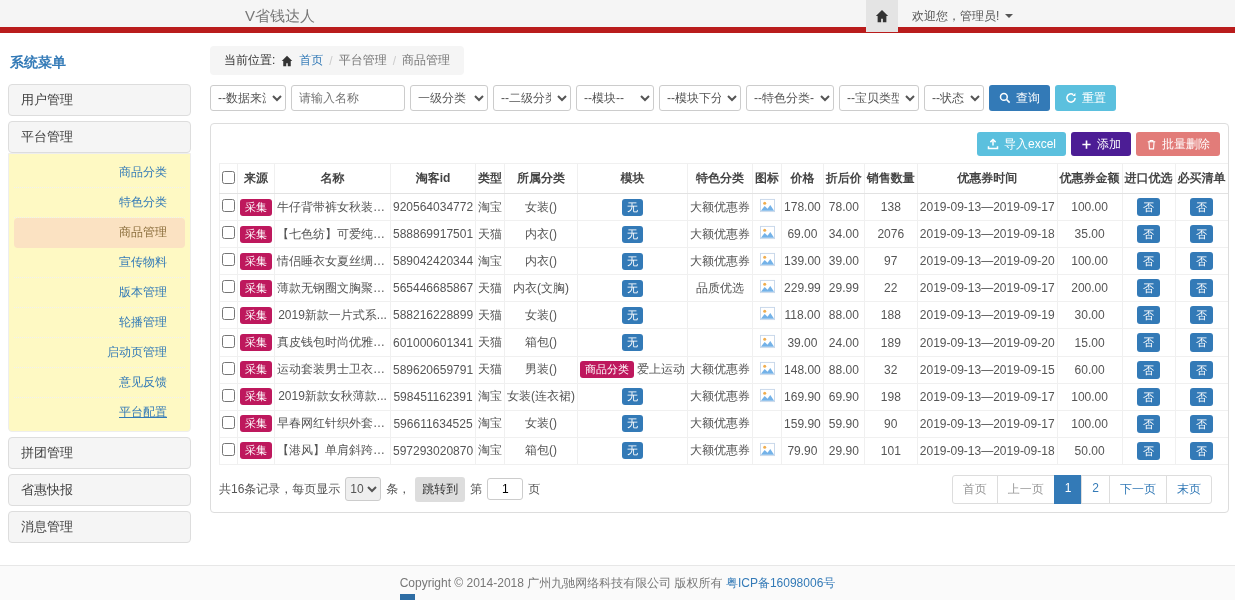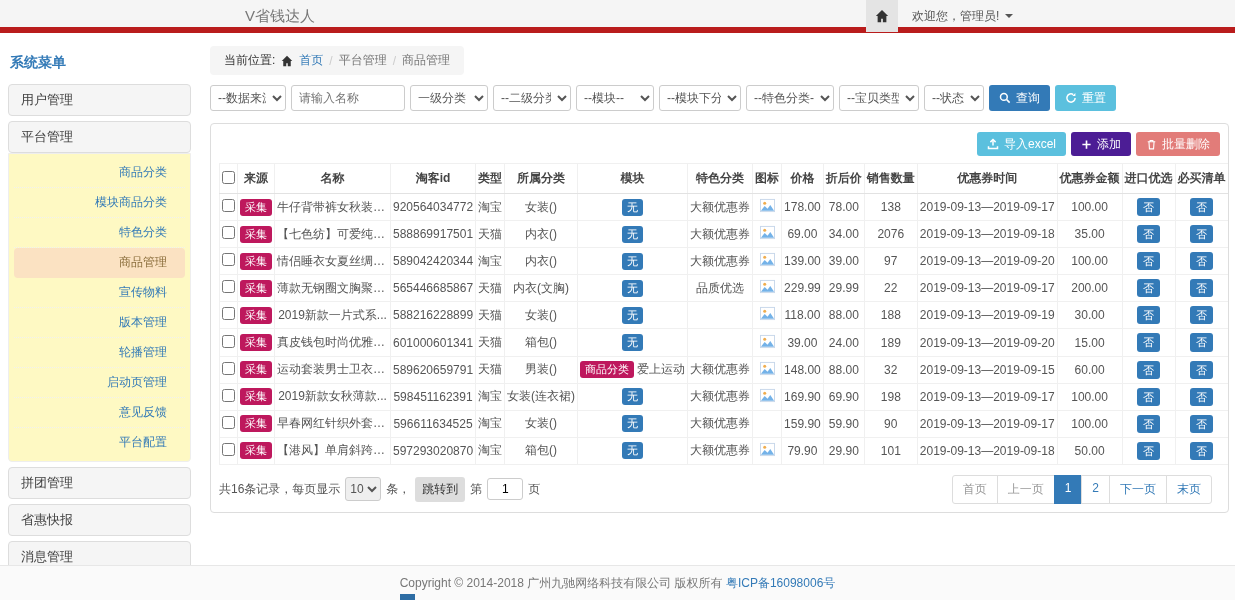--- a/index.html
+++ b/index.html
@@ -29,21 +29,21 @@
   .sidebar { position:absolute; left:8px; top:46px; width:183px; height:519px;
     overflow:hidden; }
   .sidebar-title { color:#337ab7; font-weight:bold; font-size:14px;
     margin:8px 2px 12px; }
   .side-group { background:#f5f5f5; border:1px solid #ddd; border-radius:4px;
     padding:6px 12px; margin-bottom:5px; font-size:13px; color:#404040; cursor:pointer; }
   .side-sub { background:#fef9c3; border:1px solid #eee; border-radius:0 0 4px 4px;
     margin:-5px 0 5px 0; padding:4px 2px;text-align:right; }
   .side-sub-item { padding:6px 18px; font-size:12px; color:#337ab7;
     border-bottom:1px dotted #f0f0f0; cursor:pointer; margin:0 3px; }
-  .side-sub-item:last-child { border-bottom:none; }
+  .side-sub-item:last-child { border-bottom:none;text-decoration:underline; }
   .side-sub-item.active { background:#fbe2c2; border-radius:4px; color:#8a6d3b;
     border-bottom-color:transparent; }
   
   .main { position:absolute; left:210px; top:46px; width:1019px; }
   .breadcrumb { display:inline-flex; align-items:center; gap:6px;
     background:#f5f5f5; border-radius:4px; padding:6px 14px; color:#333; }
   .breadcrumb .blue { color:#337ab7; cursor:pointer; }
   .breadcrumb .sep { color:#ccc; }
   .breadcrumb .muted { color:#777; cursor:pointer; }
   .filters { display:flex; align-items:center; gap:5px; margin-top:10px; }
@@ -124,21 +124,20 @@
   </div>
 </div>
 
 <div class="sidebar">
   <div class="sidebar-title">系统菜单</div>
   <div id="sidebar-menu">
       <div class="side-group">用户管理</div>
       <div class="side-group">平台管理</div>
       <div class="side-sub">
         <div class="side-sub-item">商品分类</div>
-        <div class="side-sub-item">模块商品分类</div>
         <div class="side-sub-item">特色分类</div>
         <div class="side-sub-item active">商品管理</div>
         <div class="side-sub-item">宣传物料</div>
         <div class="side-sub-item">版本管理</div>
         <div class="side-sub-item">轮播管理</div>
         <div class="side-sub-item">启动页管理</div>
         <div class="side-sub-item">意见反馈</div>
         <div class="side-sub-item">平台配置</div>
       </div>
       <div class="side-group">拼团管理</div>

